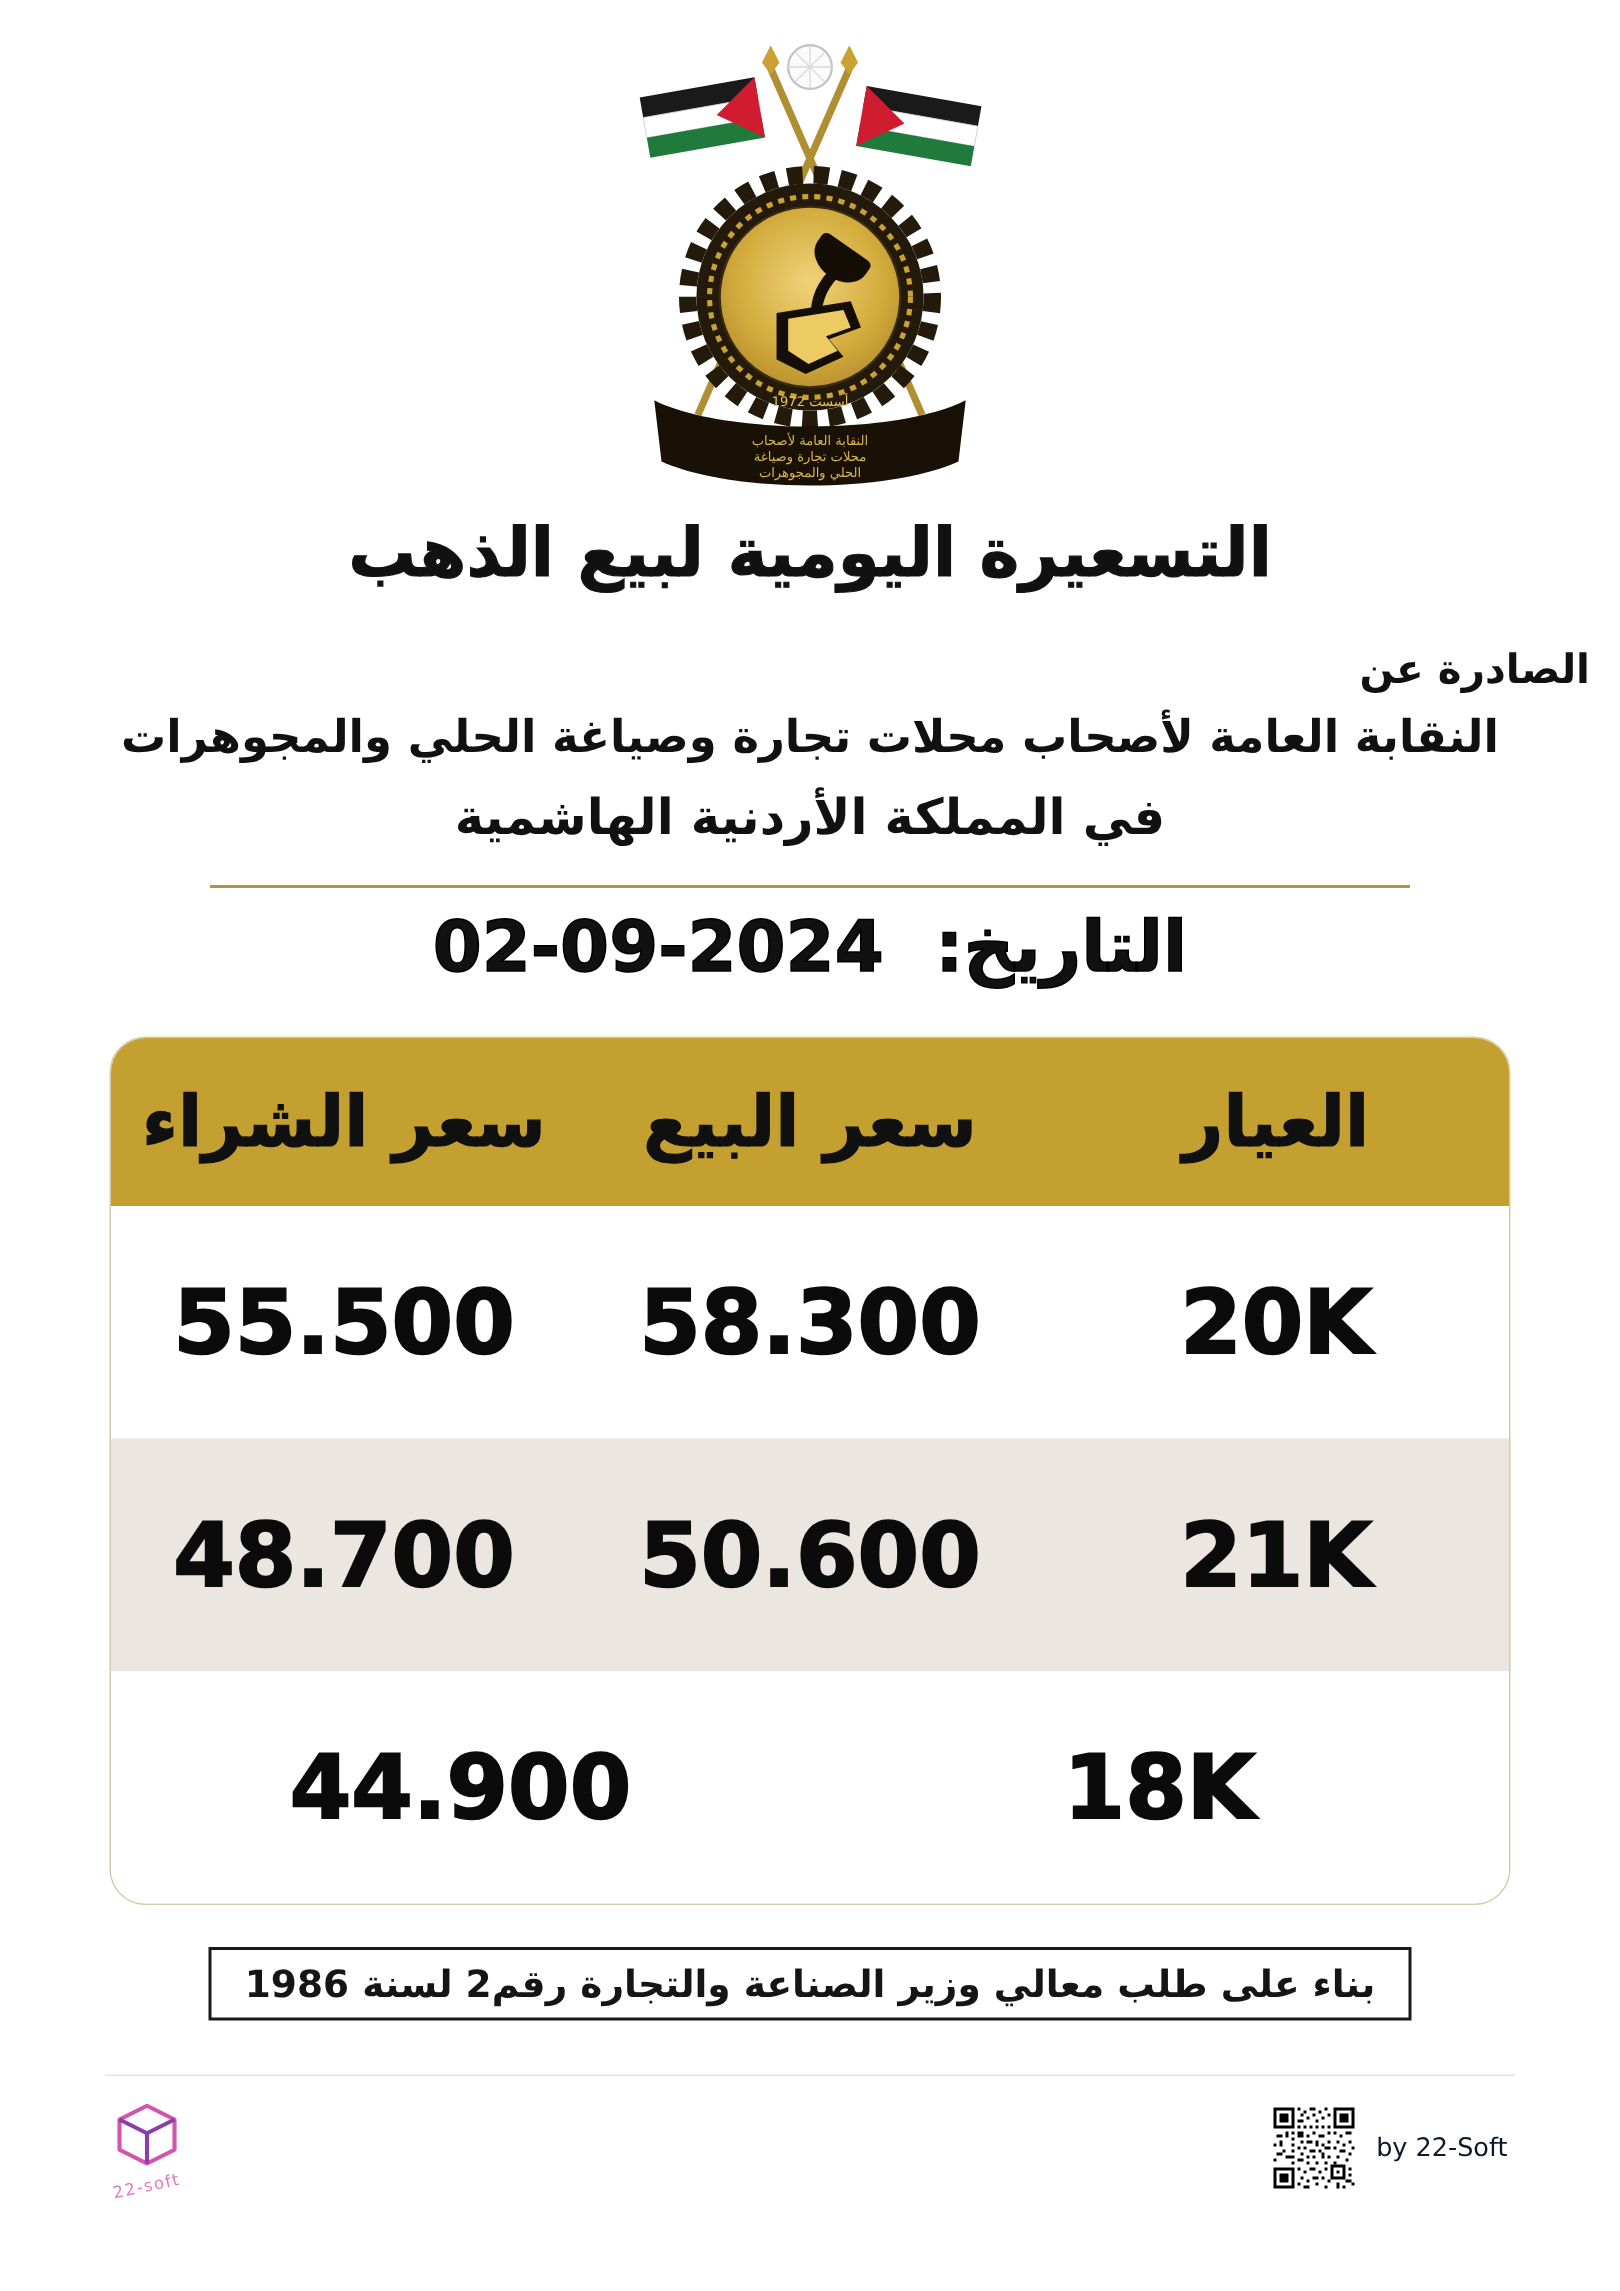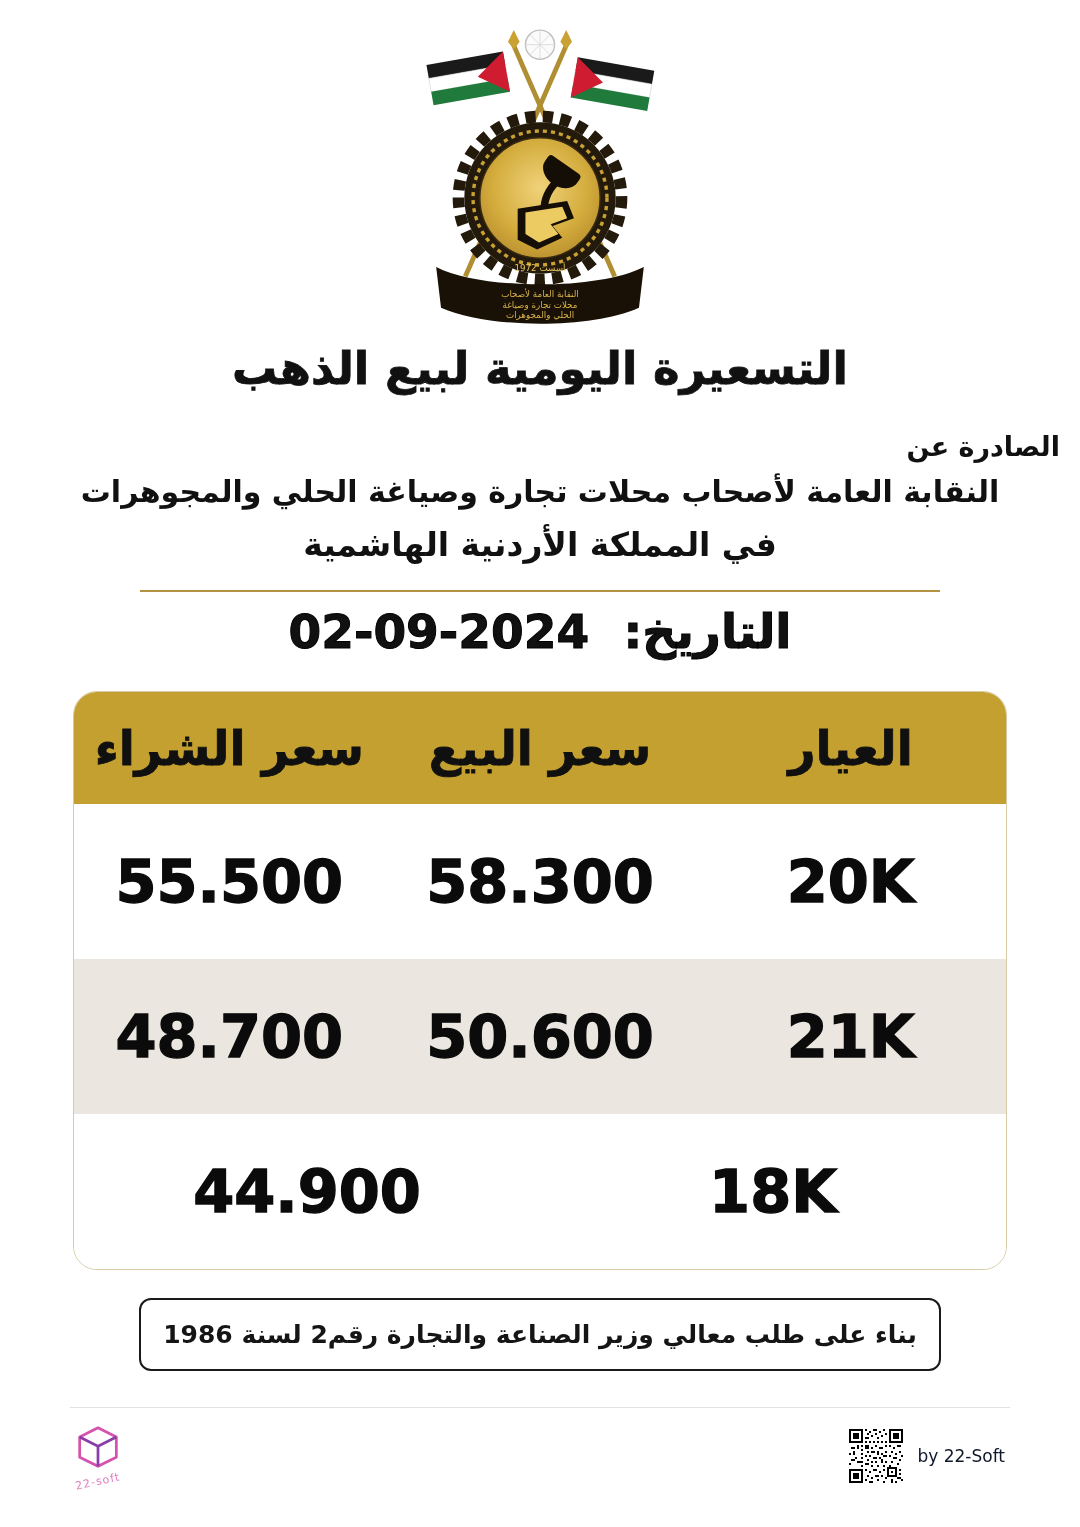--- a/index.html
+++ b/index.html
@@ -39,21 +39,21 @@
   }
   .trow{
     display:flex;align-items:center;height:155px;background:#ffffff;
     font-size:59px;font-weight:bold;color:#0b0b0b;
     -webkit-text-stroke:1.4px #0b0b0b;
   }
   .trow.alt{background:#EBE7E0;}
   .cell{flex:1;text-align:center;}
   .note-box{
     display:block;width:fit-content;margin:28px auto 0;
-    border:2px solid #1a1a1a;border-radius:12px;padding:20px 22px;
+    border:2px solid #1a1a1a;border-radius:0;padding:8px 22px;
     font-size:25px;font-weight:600;text-align:center;color:#151515;
   }
   .bottom-rule{border:none;border-top:1px solid #e2e2e2;margin:36px 50px 0;}
   .bottom-bar{
     direction:ltr;display:flex;justify-content:space-between;align-items:center;
     padding:16px 55px 0;
   }
   .brand{display:flex;flex-direction:column;align-items:center;gap:3px;}
   .brand-label{font-size:11px;color:#e07cc2;letter-spacing:1px;transform:rotate(-12deg);}
   .credit{display:flex;align-items:center;gap:12px;}

